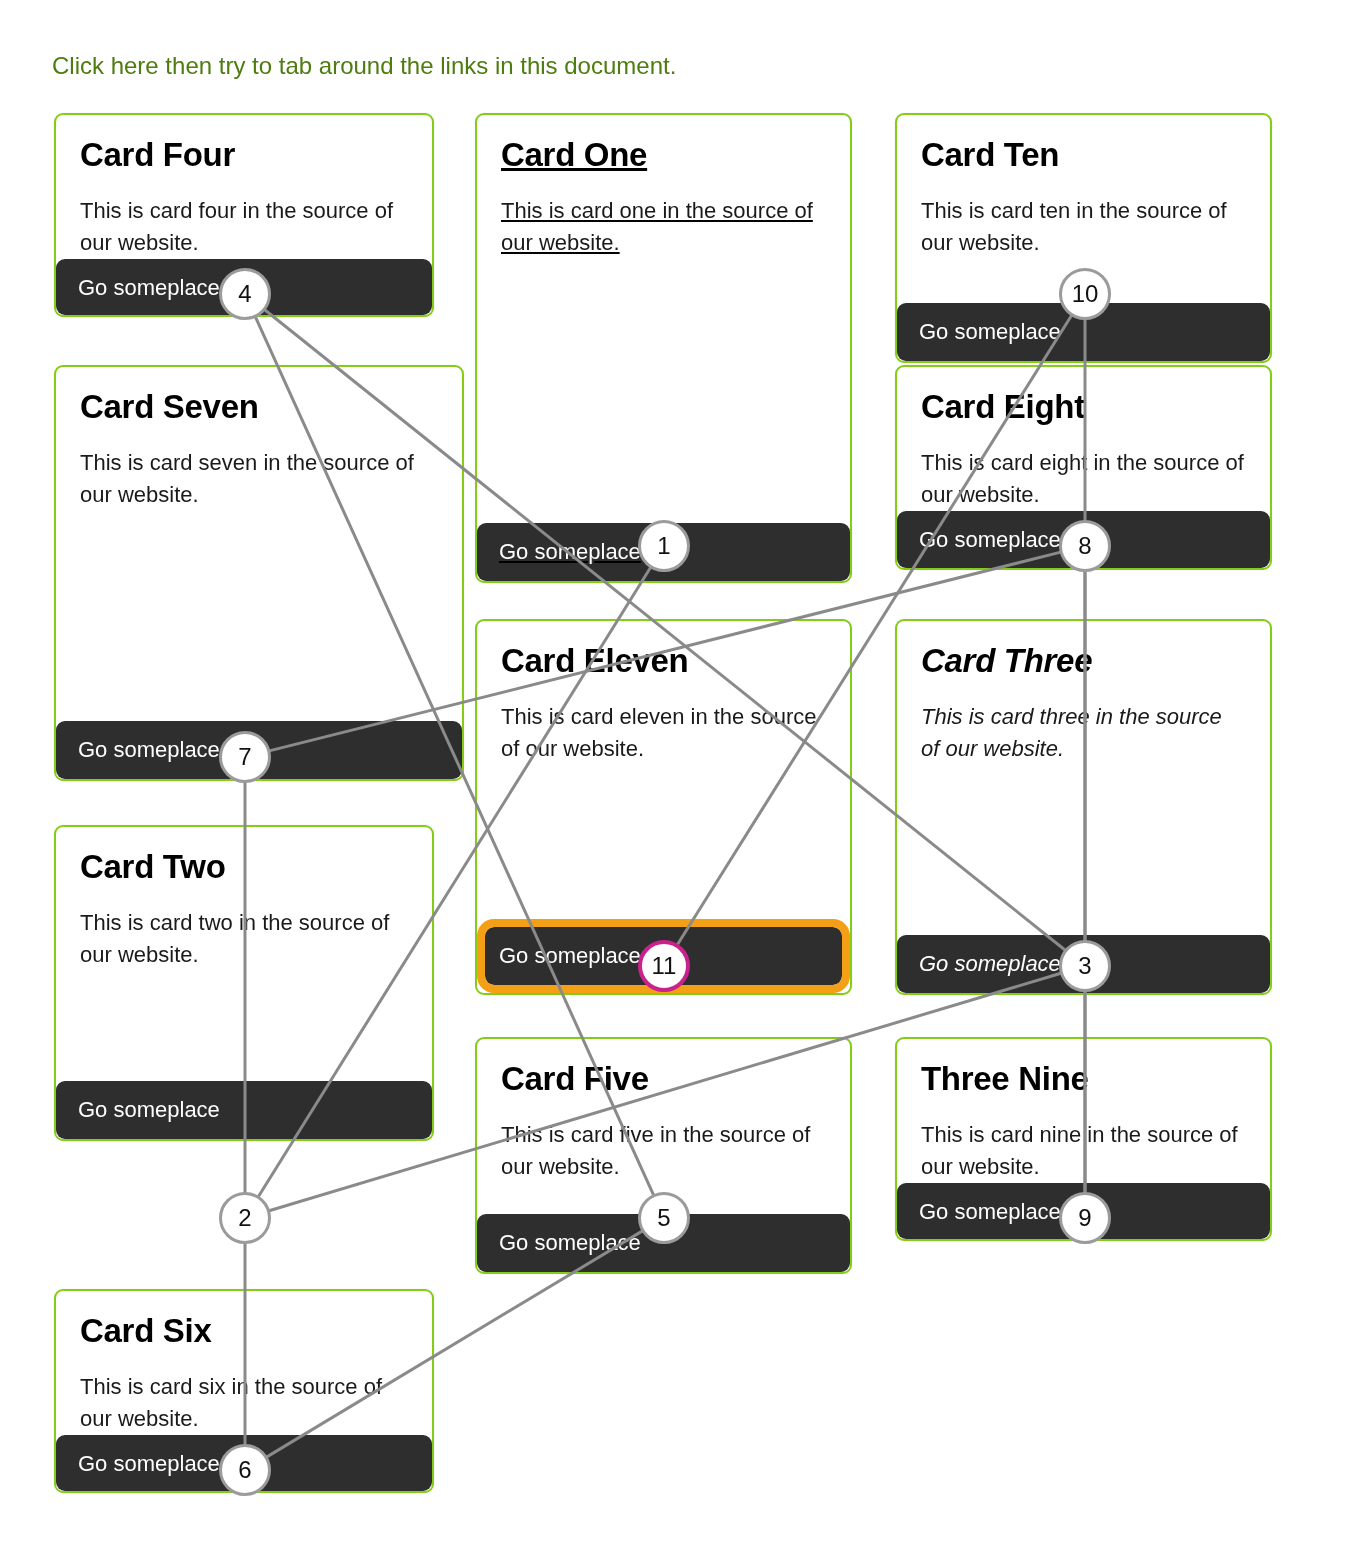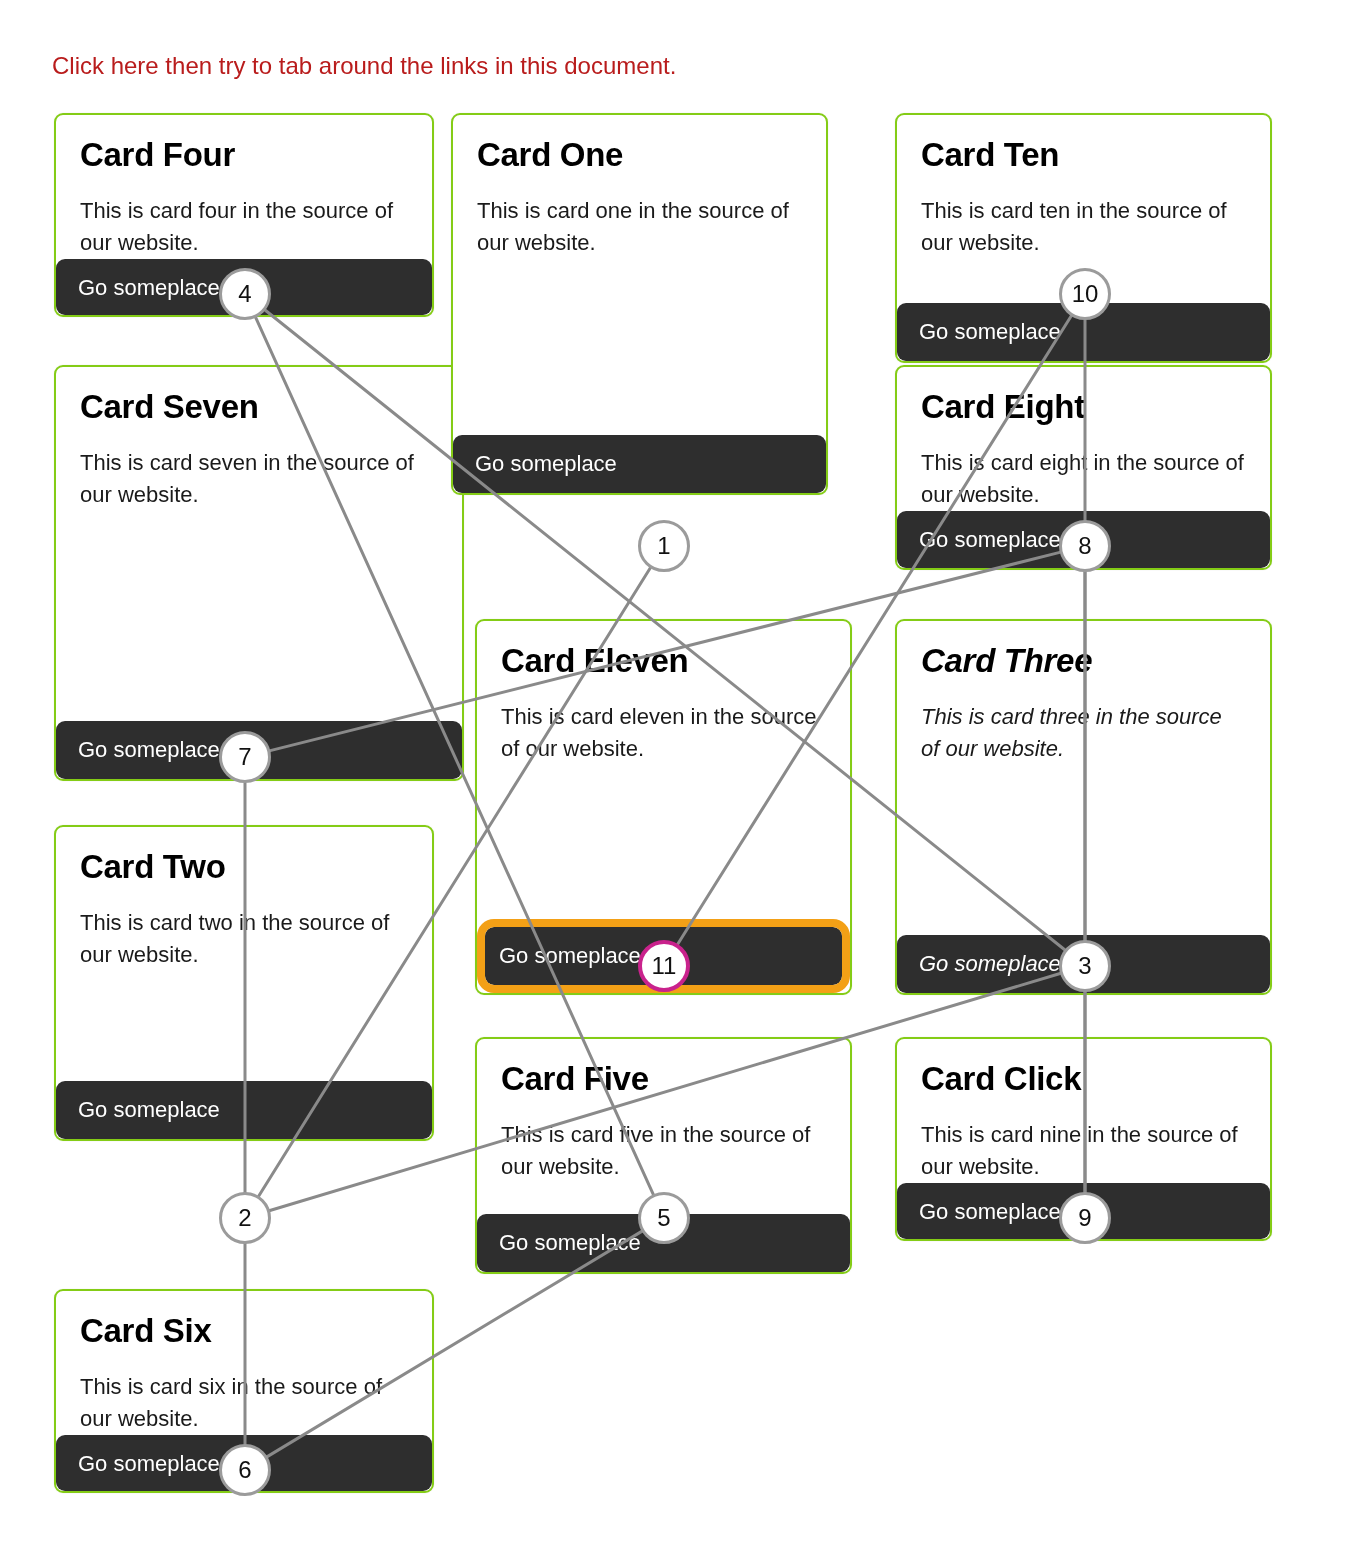--- a/index.html
+++ b/index.html
@@ -11,21 +11,21 @@
     -webkit-font-smoothing:antialiased;
     overflow:hidden;
     position:relative;
   }
   #stage{position:relative;width:1347px;height:1548px;}
 
   .intro{
     position:absolute;
     left:52px; top:50px;
     font-size:24px;
-    color:#b91c1c;
+    color:#4d7c0f;
     line-height:1.3;
     white-space:nowrap;
     text-align:right;
   }
 
   .card{
     position:absolute;
     background:#ffffff;
     border:2px solid #84cc16;
     border-radius:9px;
@@ -119,21 +119,21 @@
         <div class="card-text">This is card two in the source of our website.</div>
         <div class="card-spacer"></div>
         <a class="card-footer" href="#" style="text-decoration: none; color: rgb(255, 255, 255); display: block;">Go someplace</a>
       </div>
       <div class="card" style="left: 54px; top: 1289px; width: 380px; height: 204px;">
         <div class="card-title">Card Six</div>
         <div class="card-text">This is card six in the source of our website.</div>
         <div class="card-spacer"></div>
         <a class="card-footer" href="#" style="text-decoration: none; color: rgb(255, 255, 255); display: block;">Go someplace</a>
       </div>
-      <div class="card" style="left: 451px; top: 113px; width: 377px; height: 382px;">
+      <div class="card" style="left: 475px; top: 113px; width: 377px; height: 470px; text-decoration: underline;">
         <div class="card-title">Card One</div>
         <div class="card-text">This is card one in the source of our website.</div>
         <div class="card-spacer"></div>
         <a class="card-footer" href="#" style="text-decoration: none; color: rgb(255, 255, 255); display: block;">Go someplace</a>
       </div>
       <div class="card focused" style="left: 475px; top: 619px; width: 377px; height: 376px;">
         <div class="card-title">Card Eleven</div>
         <div class="card-text">This is card eleven in the source of our website.</div>
         <div class="card-spacer"></div>
         <a class="card-footer" href="#" style="text-decoration: none; color: rgb(255, 255, 255); display: block;">Go someplace</a>
@@ -156,21 +156,21 @@
         <div class="card-spacer"></div>
         <a class="card-footer" href="#" style="text-decoration: none; color: rgb(255, 255, 255); display: block;">Go someplace</a>
       </div>
       <div class="card" style="left: 895px; top: 619px; width: 377px; height: 376px; font-style: italic;">
         <div class="card-title">Card Three</div>
         <div class="card-text">This is card three in the source of our website.</div>
         <div class="card-spacer"></div>
         <a class="card-footer" href="#" style="text-decoration: none; color: rgb(255, 255, 255); display: block;">Go someplace</a>
       </div>
       <div class="card" style="left: 895px; top: 1037px; width: 377px; height: 204px;">
-        <div class="card-title">Card Click</div>
+        <div class="card-title">Three Nine</div>
         <div class="card-text">This is card nine in the source of our website.</div>
         <div class="card-spacer"></div>
         <a class="card-footer" href="#" style="text-decoration: none; color: rgb(255, 255, 255); display: block;">Go someplace</a>
       </div>
     </div>
 
   <svg id="wires" viewBox="0 0 1347 1548" xmlns="http://www.w3.org/2000/svg">
       <line x1="650.2436445548082" y1="568.0626989478972" x2="258.75635544519184" y2="1195.9373010521028" stroke="#8a8a8a" stroke-width="3" stroke-linecap="round"></line>
       <line x1="269.9034834157499" y1="1210.528954975275" x2="1060.0965165842501" y2="973.471045024725" stroke="#8a8a8a" stroke-width="3" stroke-linecap="round"></line>
       <line x1="1064.6974109544813" y1="949.7579287635849" x2="265.3025890455188" y2="310.24207123641503" stroke="#8a8a8a" stroke-width="3" stroke-linecap="round"></line>

